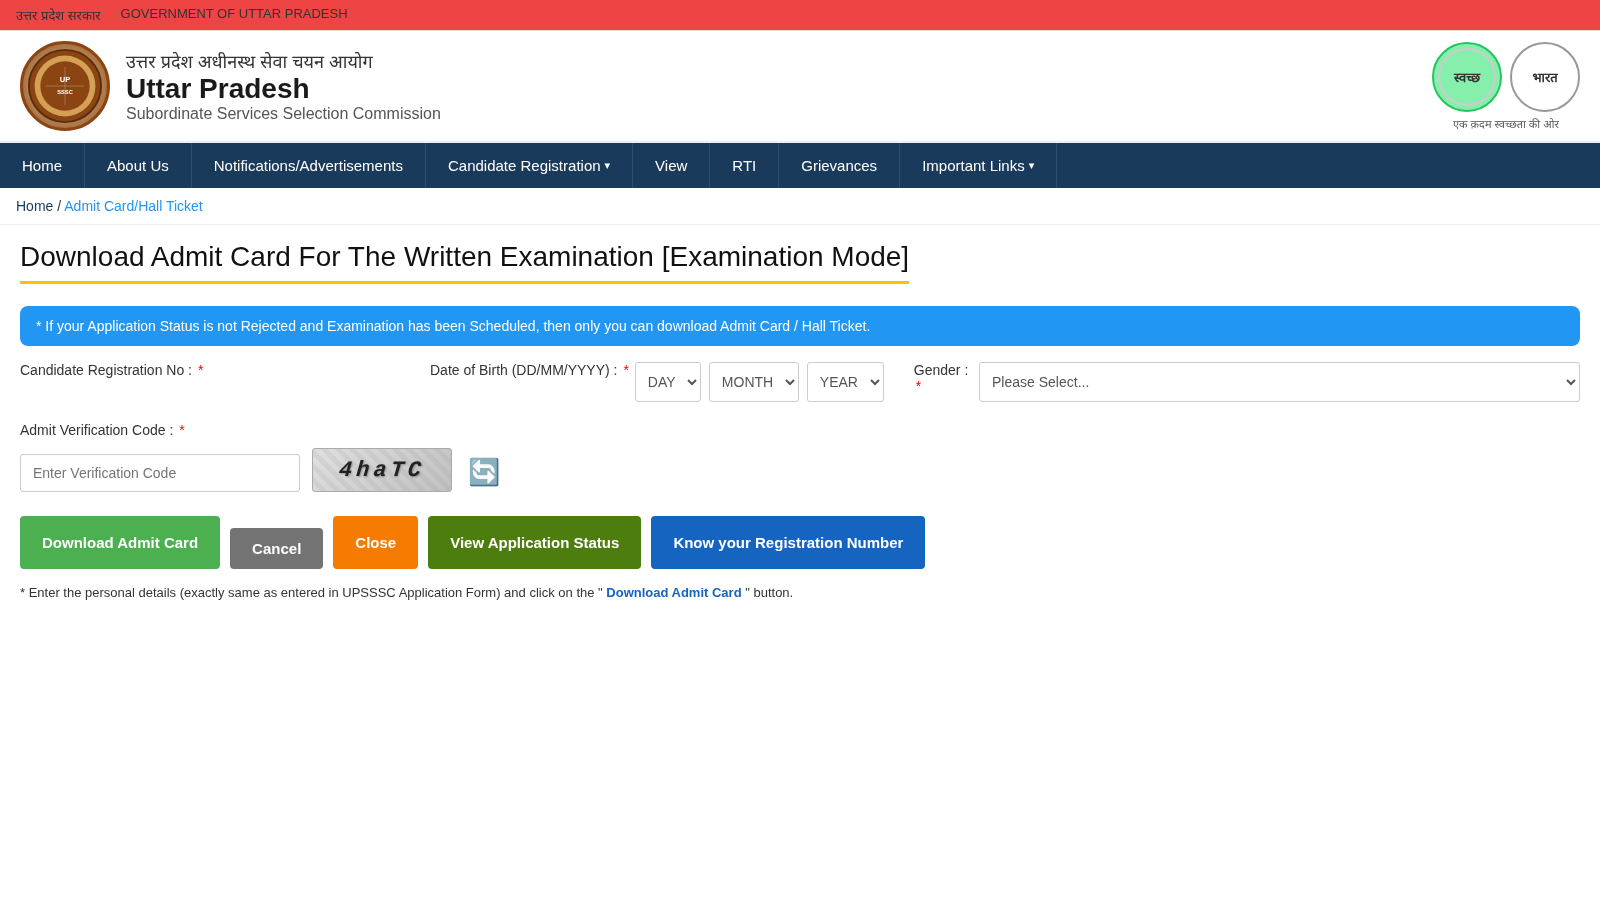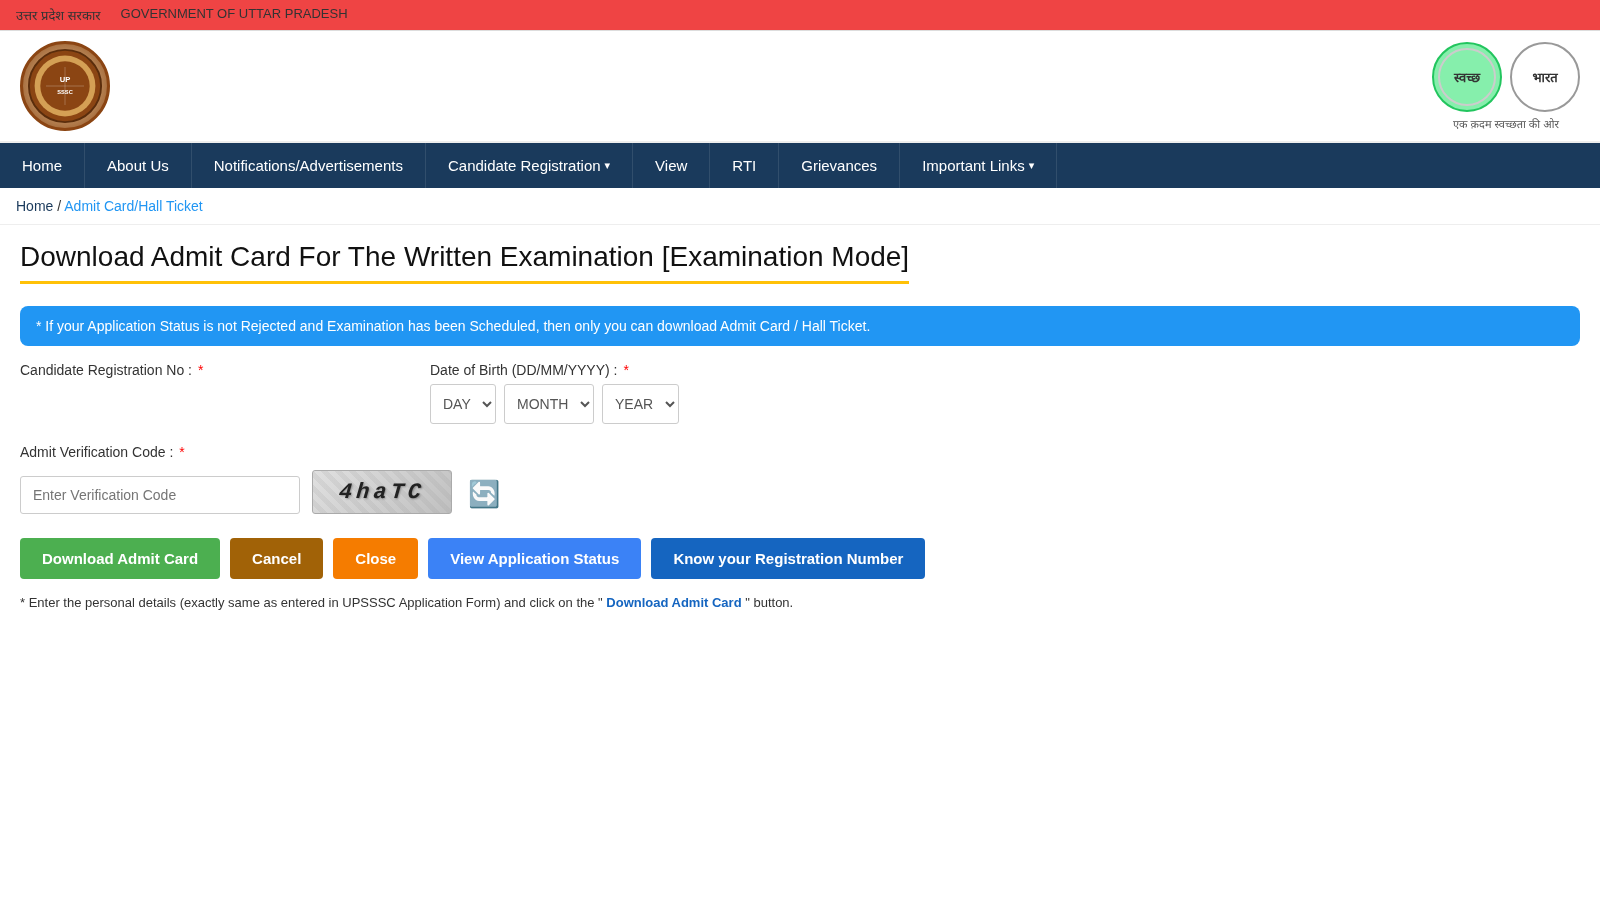--- a/index.html
+++ b/index.html
@@ -176,21 +176,21 @@
 
     
     .form-row {
       display: flex;
       gap: 30px;
       margin-bottom: 20px;
       align-items: flex-start;
     }
     .form-group {
       display: flex;
-      flex-direction: column;
+      flex-direction: row;
       gap: 6px;
     }
     .form-group label {
       font-size: 14px;
       font-weight: normal;
       color: #333;
     }
     .form-group label .required {
       color: red;
       margin-left: 2px;
@@ -312,23 +312,23 @@
       padding: 12px 22px;
       border: none;
       border-radius: 4px;
       font-size: 15px;
       font-weight: bold;
       cursor: pointer;
       color: #fff;
       white-space: nowrap;
     }
     .btn-green { background: #4CAF50; }
-    .btn-red { background: #a16207; }
+    .btn-red { background: #737373; margin-top: 12px; }
     .btn-orange { background: #F57C00; }
-    .btn-teal { background: #3b82f6; }
+    .btn-teal { background: #4d7c0f; }
     .btn-blue { background: #1565C0; }
 
     
     .footer-note {
       font-size: 13px;
       color: #333;
       margin-top: 10px;
     }
     .footer-note .highlight {
       color: #1565C0;
@@ -349,20 +349,25 @@
       <svg width="80" height="80" viewBox="0 0 80 80">
         <circle cx="40" cy="40" r="38" fill="#8B4513" stroke="#5a2d0c" stroke-width="2"></circle>
         <circle cx="40" cy="40" r="32" fill="#d4a055"></circle>
         <circle cx="40" cy="40" r="26" fill="#8B4513"></circle>
         <text x="40" y="36" text-anchor="middle" fill="white" font-size="8" font-weight="bold">UP</text>
         <text x="40" y="48" text-anchor="middle" fill="white" font-size="6">SSSC</text>
 
         <line x1="20" y1="40" x2="60" y2="40" stroke="white" stroke-width="0.5" opacity="0.5"></line>
         <line x1="40" y1="20" x2="40" y2="60" stroke="white" stroke-width="0.5" opacity="0.5"></line>
       </svg>
+    </div>
+    <div class="header-text">
+      <div class="hindi-title">उत्तर प्रदेश अधीनस्थ सेवा चयन आयोग</div>
+      <div class="eng-title-bold">Uttar Pradesh</div>
+      <div class="eng-subtitle">Subordinate Services Selection Commission</div>
     </div>
   </div>
   <div class="header-right">
     <div class="swachh-badge">
       <div class="swachh-circle">
         <span style="font-size:13px;font-weight:bold;color:#333;z-index:1;position:relative">स्वच्छ</span>
       </div>
       <div class="bharat-circle">
         <span style="font-size:13px;font-weight:bold;color:#333;">भारत</span>
       </div>
@@ -433,20 +438,32 @@
         </select>
         <select>
           <option>MONTH</option>
         </select>
         <select>
           <option>YEAR</option>
         </select>
       </div>
     </div>
 
+    <div class="form-group gender-group">
+      <label>
+        <span>Gender :</span>
+        <span class="required">*</span>
+      </label>
+      <select class="gender-select">
+        <option>Please Select...</option>
+        <option>Male</option>
+        <option>Female</option>
+        <option>Other</option>
+      </select>
+    </div>
   </div>
 
   
   <div class="form-group" style="margin-bottom:10px;">
     <label>
       <span>Admit Verification Code :</span>
       <span class="required">*</span>
     </label>
   </div>
   <div class="verification-row">

